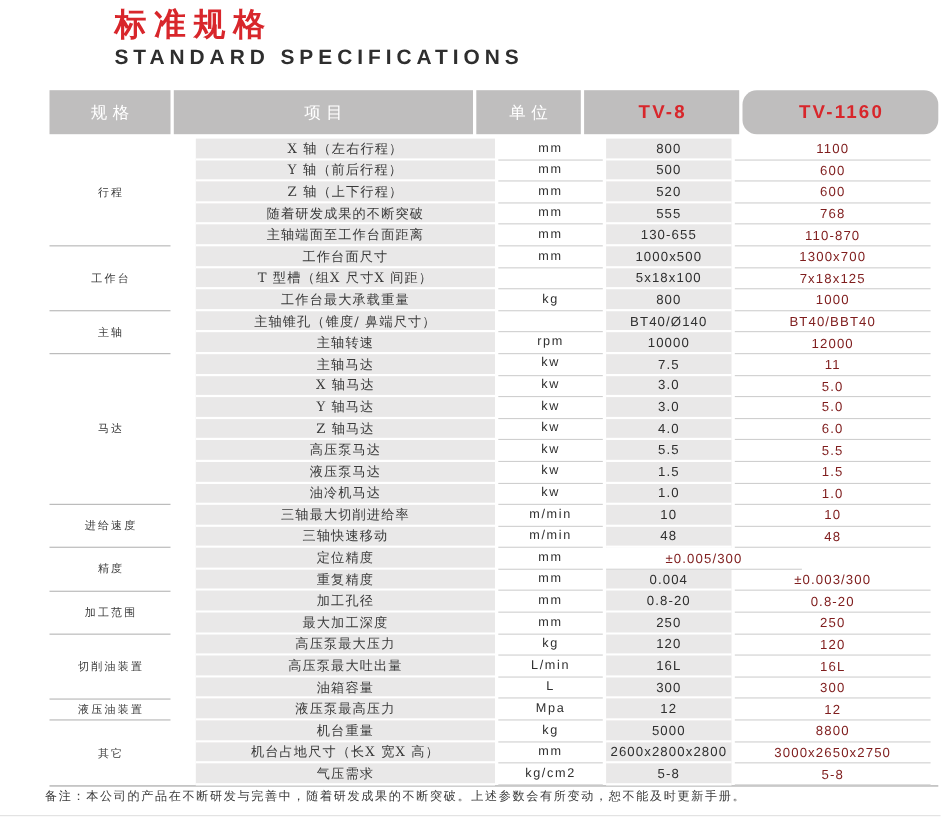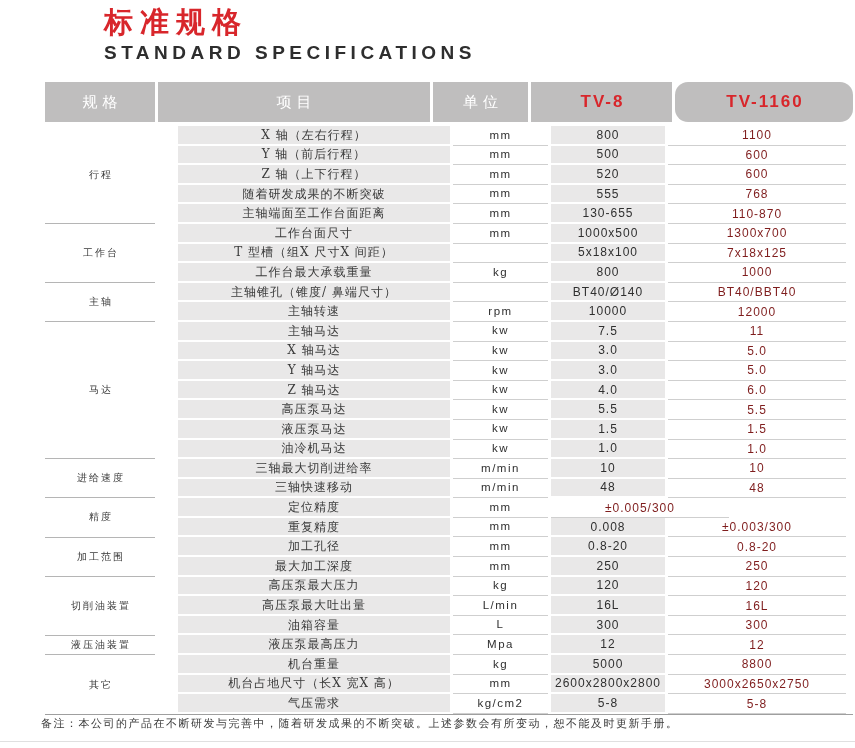--- a/index.html
+++ b/index.html
@@ -224,21 +224,21 @@
           <div class="cell tv1160-cell">48</div>
         </div>
         <div class="spec-row">
           <div class="cell item-cell">定位精度</div>
           <div class="cell unit-cell">mm</div>
           <div class="cell tv1160-cell">±0.005/300</div>
         </div>
         <div class="spec-row">
           <div class="cell item-cell">重复精度</div>
           <div class="cell unit-cell">mm</div>
-          <div class="cell tv8-cell">0.008</div>
+          <div class="cell tv8-cell">0.004</div>
           <div class="cell tv1160-cell">±0.003/300</div>
         </div>
         <div class="spec-row">
           <div class="cell item-cell">加工孔径</div>
           <div class="cell unit-cell">mm</div>
           <div class="cell tv8-cell">0.8-20</div>
           <div class="cell tv1160-cell">0.8-20</div>
         </div>
         <div class="spec-row">
           <div class="cell item-cell">最大加工深度</div>

